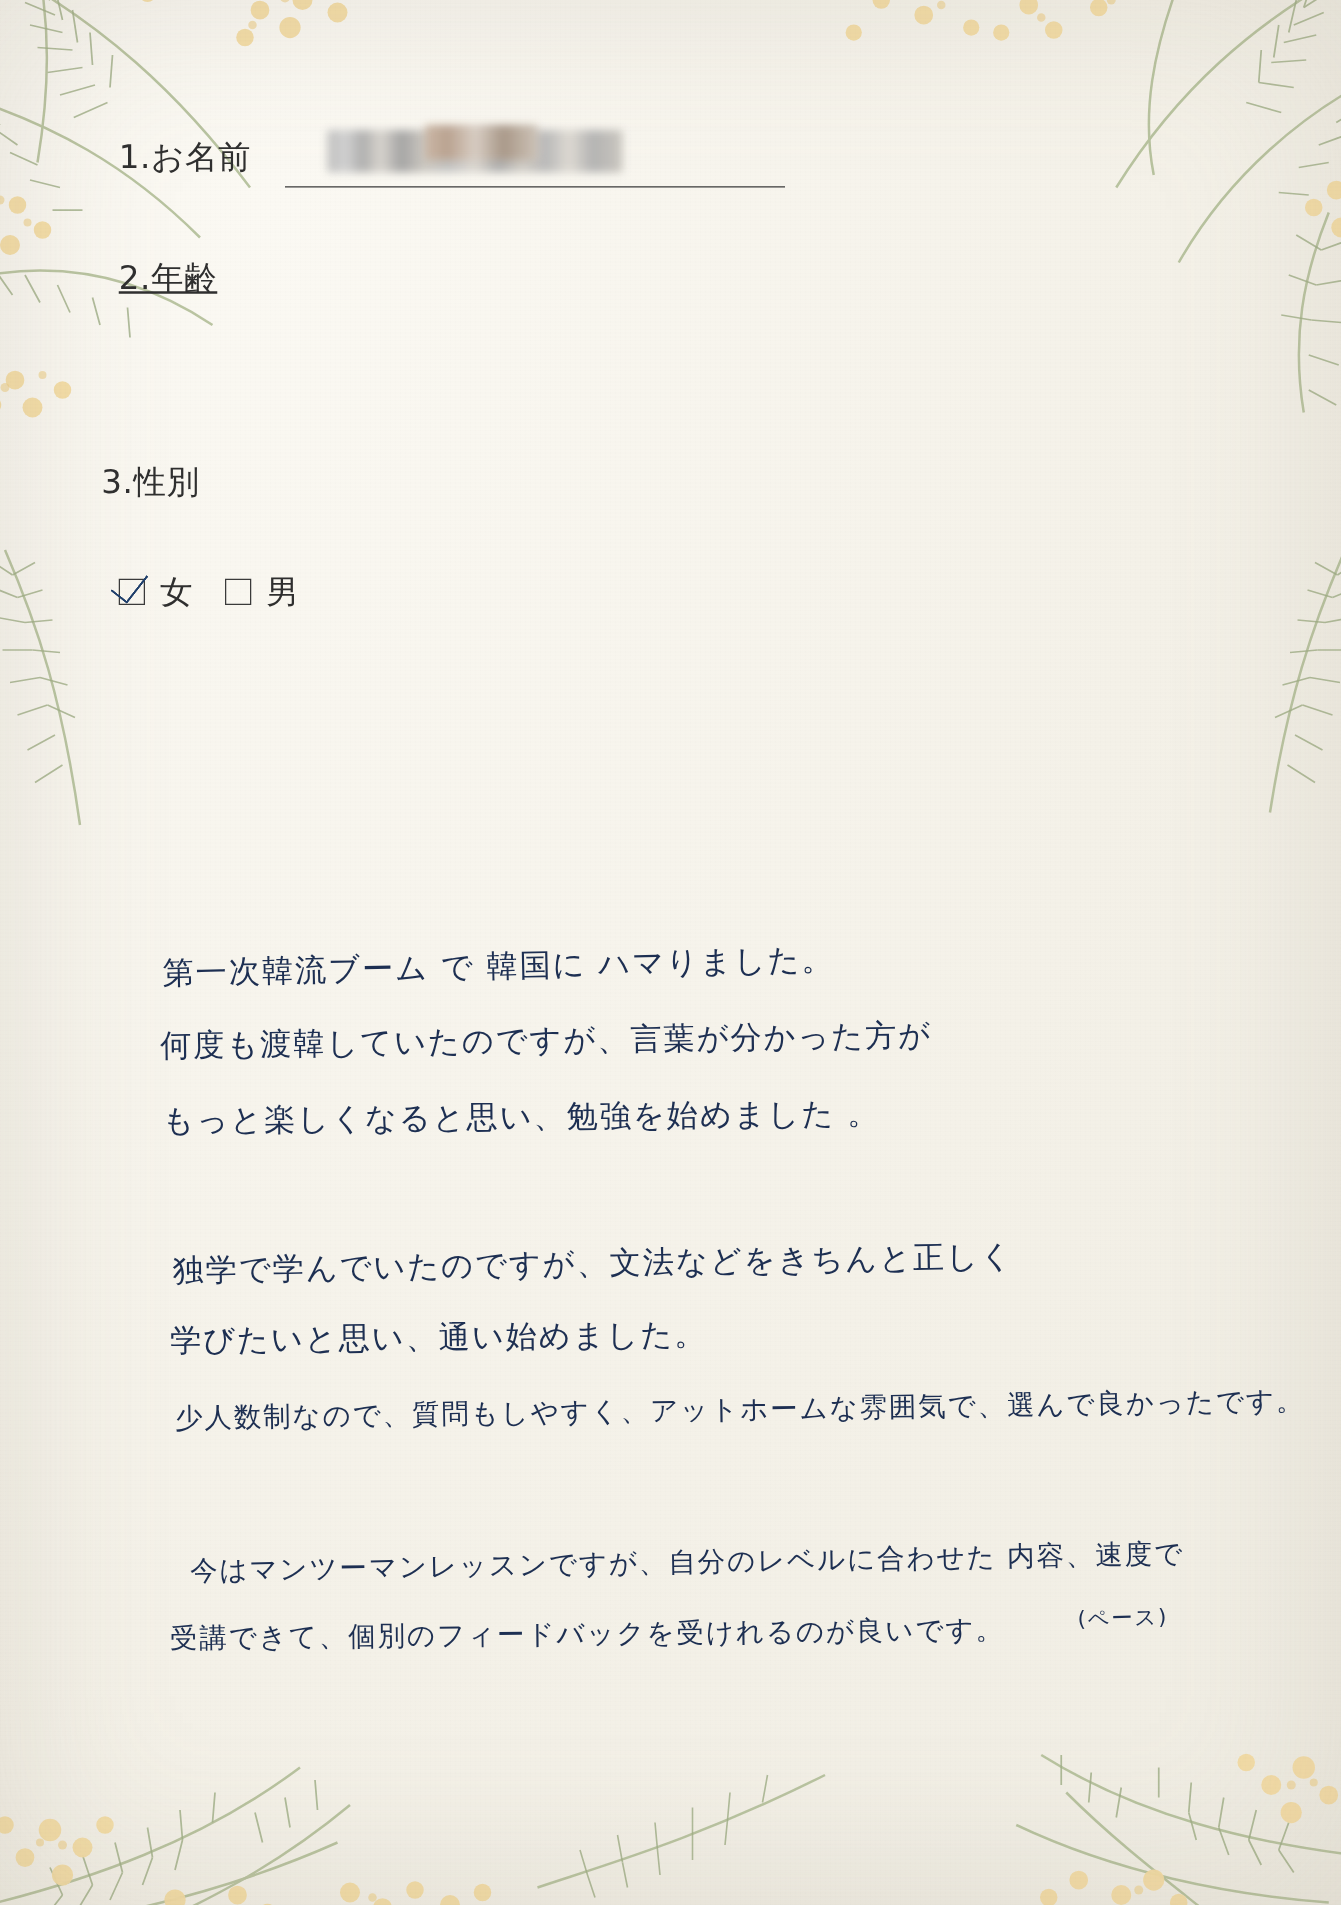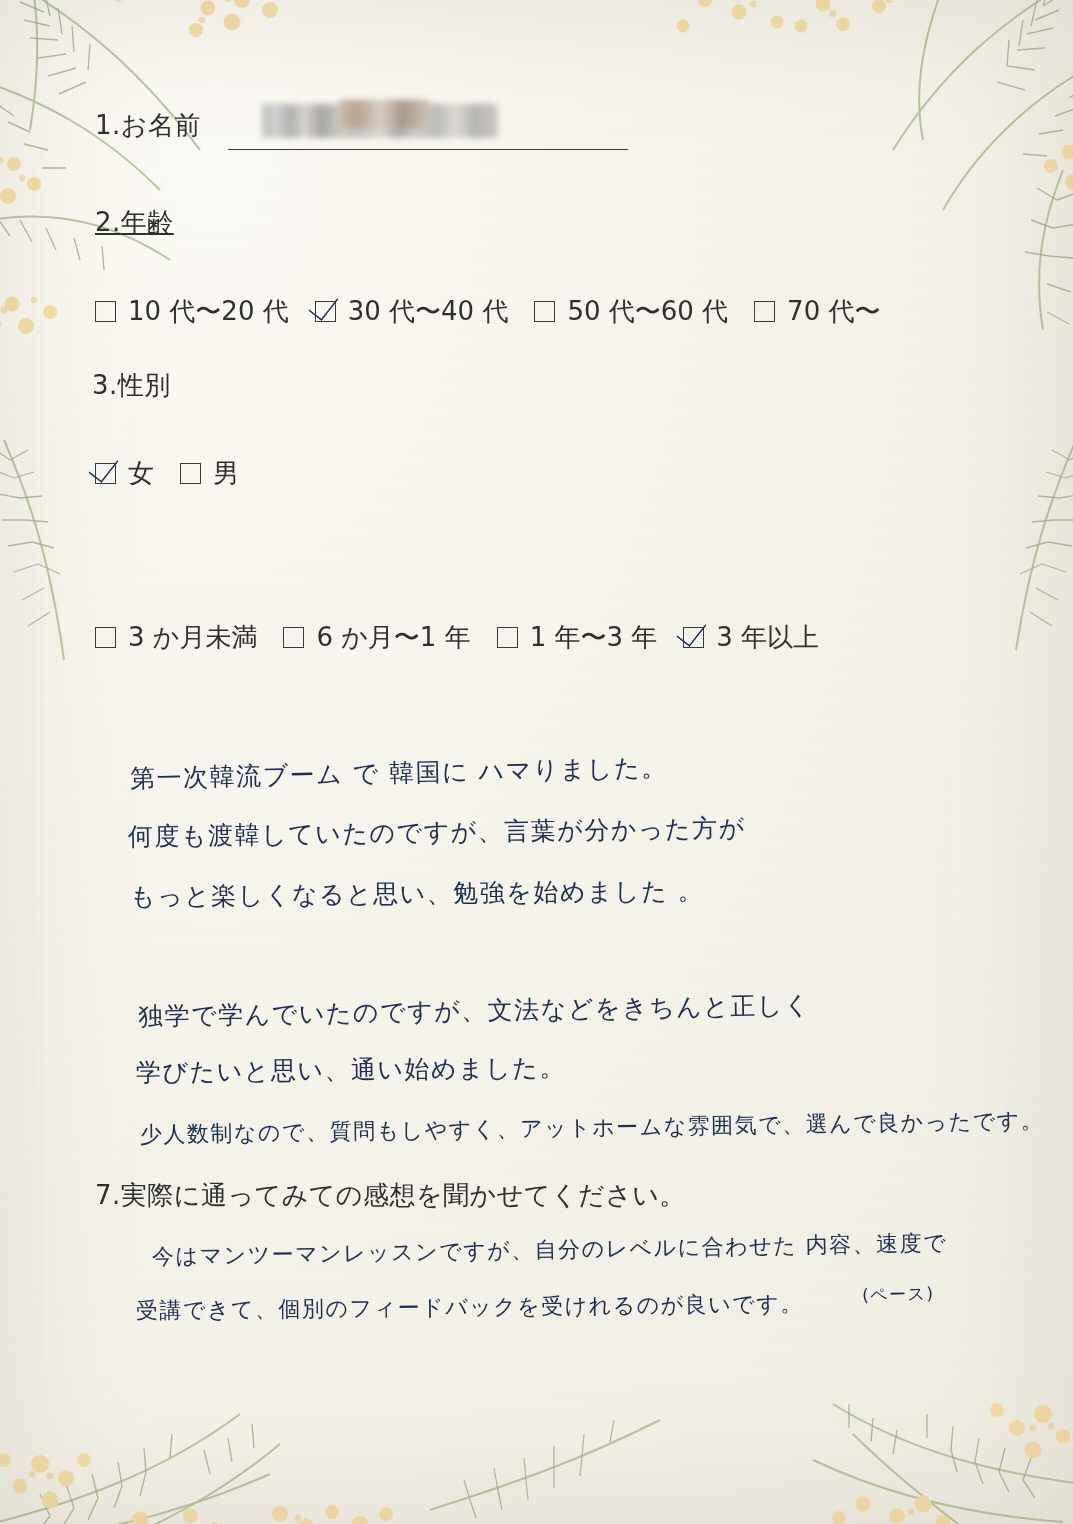--- a/index.html
+++ b/index.html
@@ -346,81 +346,42 @@
     <div class="q" style="left:95px; top:108px;">
       <span>1.</span><span>お名前</span>
     </div>
     <div class="namefield" style="left:228px; top:148px; width:400px; height:1px;"></div>
     <div class="redacted" style="left:262px; top:104px; width:236px; height:34px;"></div>
     <div class="redacted r2" style="left:340px; top:100px; width:90px; height:28px;"></div>
 
     <div class="q" style="left:95px; top:205px;text-decoration:underline;">
       <span>2.</span><span>年齢</span>
     </div>
-    <div class="optline" style="left:95px; top:294px;">
-      <span class="opt">
-        <span class="box"></span>
-        <span class="optlabel">10 代〜20 代</span>
-      </span>
-      <span class="opt checked">
-        <span class="box"></span>
-        <span class="optlabel">30 代〜40 代</span>
-      </span>
-      <span class="opt">
-        <span class="box"></span>
-        <span class="optlabel">50 代〜60 代</span>
-      </span>
-      <span class="opt">
-        <span class="box"></span>
-        <span class="optlabel">70 代〜</span>
-      </span>
-    </div>
-
-    <div class="q" style="left:92px; top:368px;">
+
+    <div class="q" style="left:81px; top:368px;">
       <span>3.</span><span>性別</span>
     </div>
     <div class="optline" style="left:95px; top:456px;">
       <span class="opt checked">
         <span class="box"></span>
         <span class="optlabel">女</span>
       </span>
       <span class="opt">
         <span class="box"></span>
         <span class="optlabel">男</span>
       </span>
     </div>
 
-    <div class="optline" style="left:95px; top:620px;">
-      <span class="opt">
-        <span class="box"></span>
-        <span class="optlabel">3 か月未満</span>
-      </span>
-      <span class="opt">
-        <span class="box"></span>
-        <span class="optlabel">6 か月〜1 年</span>
-      </span>
-      <span class="opt">
-        <span class="box"></span>
-        <span class="optlabel">1 年〜3 年</span>
-      </span>
-      <span class="opt checked">
-        <span class="box"></span>
-        <span class="optlabel">3 年以上</span>
-      </span>
-    </div>
 
     <div class="hand ink" style="left:130px; top:762px; transform: rotate(-1.2deg);">第一次韓流ブーム で 韓国に ハマりました。</div>
     <div class="hand ink" style="left:128px; top:820px; transform: rotate(-0.8deg);">何度も渡韓していたのですが、言葉が分かった方が</div>
     <div class="hand ink" style="left:130px; top:880px; transform: rotate(-0.6deg);">もっと楽しくなると思い、勉強を始めました 。</div>
 
     <div class="hand ink" style="left:138px; top:1000px; transform: rotate(-1deg);">独学で学んでいたのですが、文法などをきちんと正しく</div>
     <div class="hand ink" style="left:136px; top:1056px; transform: rotate(-0.7deg);">学びたいと思い、通い始めました。</div>
     <div class="hand ink small" style="left:140px; top:1120px; transform: rotate(-0.9deg);">少人数制なので、質問もしやすく、アットホームな雰囲気で、選んで良かったです。</div>
 
-    <div class="q" style="left:95px; top:1178px;">
-      <span>7.</span><span>実際に通ってみての感想を聞かせてください。</span>
-    </div>
     <div class="hand ink small" style="left:152px; top:1242px; transform: rotate(-1deg);">今はマンツーマンレッスンですが、自分のレベルに合わせた 内容、速度で</div>
     <div class="hand ink small" style="left:136px; top:1296px; transform: rotate(-0.6deg);">受講できて、個別のフィードバックを受けれるのが良いです。</div>
     <div class="hand ink tiny" style="left:862px; top:1284px; transform: rotate(-1.5deg);">(ペース)</div>
 
   </div>
 </div>
 
 </body></html>

